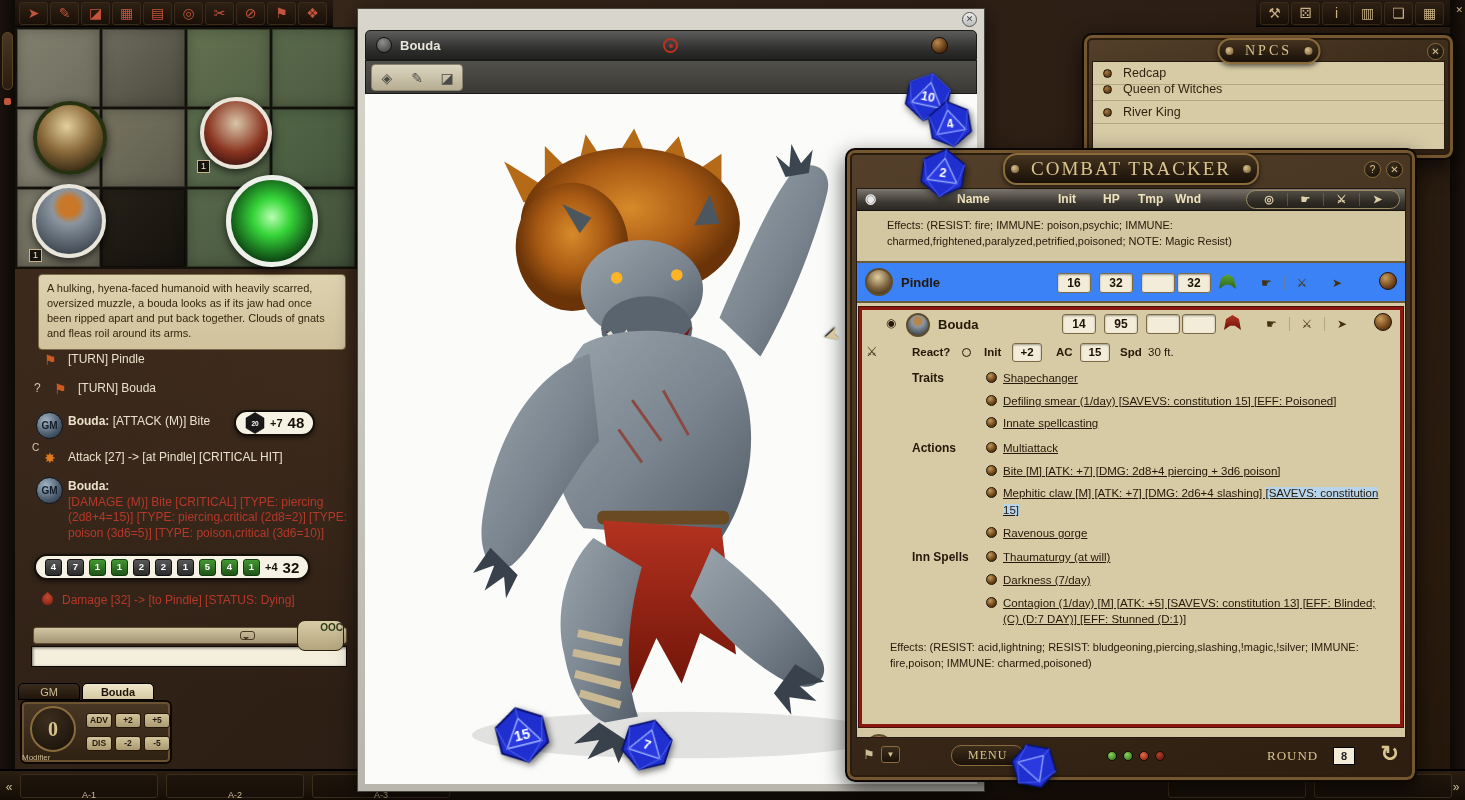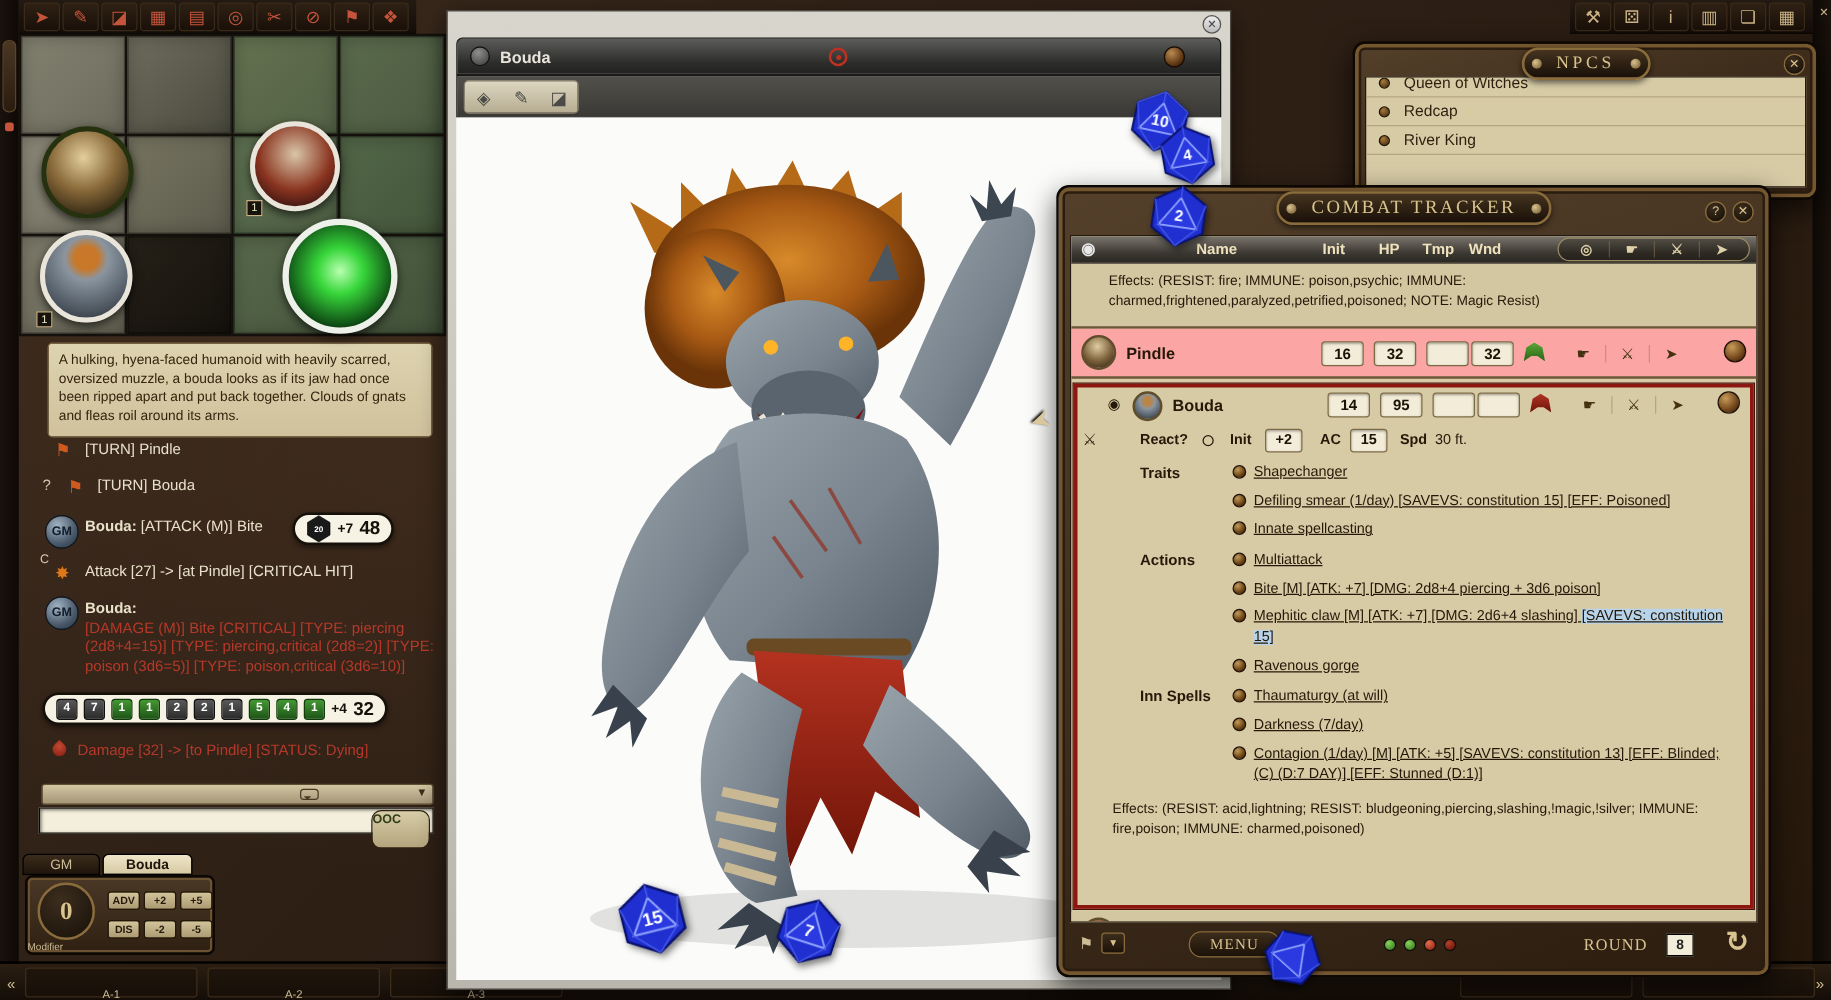--- a/index.html
+++ b/index.html
@@ -61,23 +61,23 @@
   .atkpill{position:absolute;left:212px;top:-4px}
   .drop{position:absolute;left:20px;top:1px;width:11px;height:11px;background:radial-gradient(circle at 35% 35%,#c24a34,#7e170c);
     border-radius:0 50% 50% 50%;transform:rotate(45deg)}
 
   
   #filterbar{position:absolute;left:33px;top:627px;width:314px;height:17px;border-radius:3px;z-index:1;
     background:linear-gradient(#d2c6a2,#a3износ9576);background:linear-gradient(#d2c6a2,#a39576);border:1px solid #5f4f33}
   .bubble{position:absolute;left:206px;top:3px;width:15px;height:9px;border:1.5px solid #4a3a22;border-radius:3px}
   .bubble::after{content:"";position:absolute;left:2px;bottom:-4px;border:3px solid transparent;border-top-color:#4a3a22}
   .caret{position:absolute;right:4px;top:1px;font-size:9px;color:#3a2c18}
-  #oocbtn{position:absolute;left:297px;top:648px;width:47px;height:31px;z-index:2;border-radius:8px;
+  #oocbtn{position:absolute;left:297px;top:620px;width:47px;height:31px;z-index:2;border-radius:8px;
     background:linear-gradient(#d8cda8,#b3a47c);border:1.5px solid #2c2110;font-size:10px;font-weight:bold;
-    color:#2f3d18;text-align:left;line-height:14px}
+    color:#2f3d18;text-align:right;line-height:14px}
   #chatinput{position:absolute;left:31px;top:646px;width:316px;height:21px;background:#f4efdd;border:1px solid #0d0a06;
     box-shadow:inset 1px 1px 3px rgba(0,0,0,.55);z-index:1}
 
   
   .idtab{position:absolute;top:683px;height:17px;border-radius:5px 5px 0 0;font-size:11px;text-align:center;
     line-height:16px;z-index:1;border:1px solid #000}
   .idtab.gm{left:18px;width:62px;background:linear-gradient(#3a2c1c,#20150c);color:#cdbd96}
   .idtab.bouda{left:82px;width:72px;background:linear-gradient(#efe6c8,#d6c9a4);color:#1d1409;font-weight:bold}
 
   
@@ -118,34 +118,34 @@
   #npcs .plate{font-size:14px;letter-spacing:3px}
   .npc-content{position:absolute;left:8px;right:8px;top:26px;bottom:8px;background:#d7cba6;
     border:1px solid #241a10;overflow:hidden}
   .nrow{position:relative;height:23px;border-bottom:1px solid #b5a782;padding-left:30px;font-size:12.5px;
     color:#2e1f0e;line-height:23px}
   .nb{position:absolute;left:10px;top:7px;width:9px;height:9px;border-radius:50%;
     background:radial-gradient(circle at 35% 30%,#a8783c,#402808);border:1px solid #1e1206}
 
   
   #tracker{left:845px;top:148px;width:572px;height:634px;z-index:5}
-  #tracker .plate{font-size:15px}
+  #tracker .plate{font-size:19px}
   .ct-content{position:absolute;left:9px;right:9px;top:38px;bottom:42px;background:#d7cba6;
     border:1px solid #241a10;overflow:hidden}
   .ct-header{position:absolute;left:0;right:0;top:0;height:22px;color:#efe2bc;font-size:12px;font-weight:bold;
     background:linear-gradient(#7a766d,#3b3731 65%,#2b2722);border-bottom:1px solid #15110c}
   .hc{position:absolute;top:3px}
   .hicons{position:absolute;right:5px;top:1px;height:19px;border:1px solid #9a8a62;border-radius:10px;
     background:rgba(20,16,10,.35);display:flex;align-items:center;padding:0 4px}
   .hico{width:36px;text-align:center;font-size:11px;color:#ded0a8;border-left:1px solid rgba(154,138,98,.4)}
   .hico:first-child{border-left:none}
   .ct-fxrow{position:absolute;left:0;right:0;top:22px;height:52px;padding:7px 12px 0 30px;font-size:11px;
     line-height:1.45;color:#241808;border-bottom:2px solid #6b5a3a;background:#d3c7a2}
   .ct-row{position:absolute;left:0;right:0;border-bottom:2px solid #6b5a3a}
-  .row-p{top:74px;height:40px;background:#fca5a5}
+  .row-p{top:74px;height:40px;background:#3b82f6}
   .row-x{top:540px;height:40px;background:#d3c7a2}
   .cport{position:absolute;left:8px;top:5px;width:28px;height:28px;border-radius:50%;border:2px solid #5f4d2c}
   .cname{position:absolute;left:44px;top:12px;font-size:13px;font-weight:bold;color:#241808}
   .nbx{position:absolute;width:34px;height:20px;background:#f2ecd8;border:1px solid #7c6a46;border-radius:3px;
     box-shadow:inset 0 1px 2px rgba(0,0,0,.35);font-size:12px;font-weight:bold;color:#1c1206;text-align:center;line-height:18px}
   .rt{top:10px}.p1{left:200px}.p2{left:242px}.p3{left:284px}.p4{left:320px}
   .helm{position:absolute;left:362px;top:11px;width:17px;height:15px;
     clip-path:polygon(50% 0,88% 26%,100% 100%,64% 72%,36% 72%,0 100%,12% 26%)}
   .helm.green{background:linear-gradient(#5aa636,#2c6316)}
   .helm.red{background:linear-gradient(#b23422,#6d130a)}
@@ -368,27 +368,27 @@
   </div>
 
   <div id="npcs" class="fg-frame">
     <div class="plate">
       <span class="riv l"></span>
       <span>NPCS</span>
       <span class="riv r"></span>
     </div>
     <div class="wbtn" style="right:9px;top:8px">✕</div>
     <div class="npc-content">
+      <div class="nrow">
+        <span class="nb"></span>
+        <span>Redcap</span>
+      </div>
       <div class="nrow" style="margin-top:-7px">
         <span class="nb"></span>
         <span>Queen of Witches</span>
-      </div>
-      <div class="nrow">
-        <span class="nb"></span>
-        <span>Redcap</span>
       </div>
       <div class="nrow">
         <span class="nb"></span>
         <span>River King</span>
       </div>
     </div>
   </div>
 
   <div id="imgwin">
     <div class="iw-close">✕</div>

